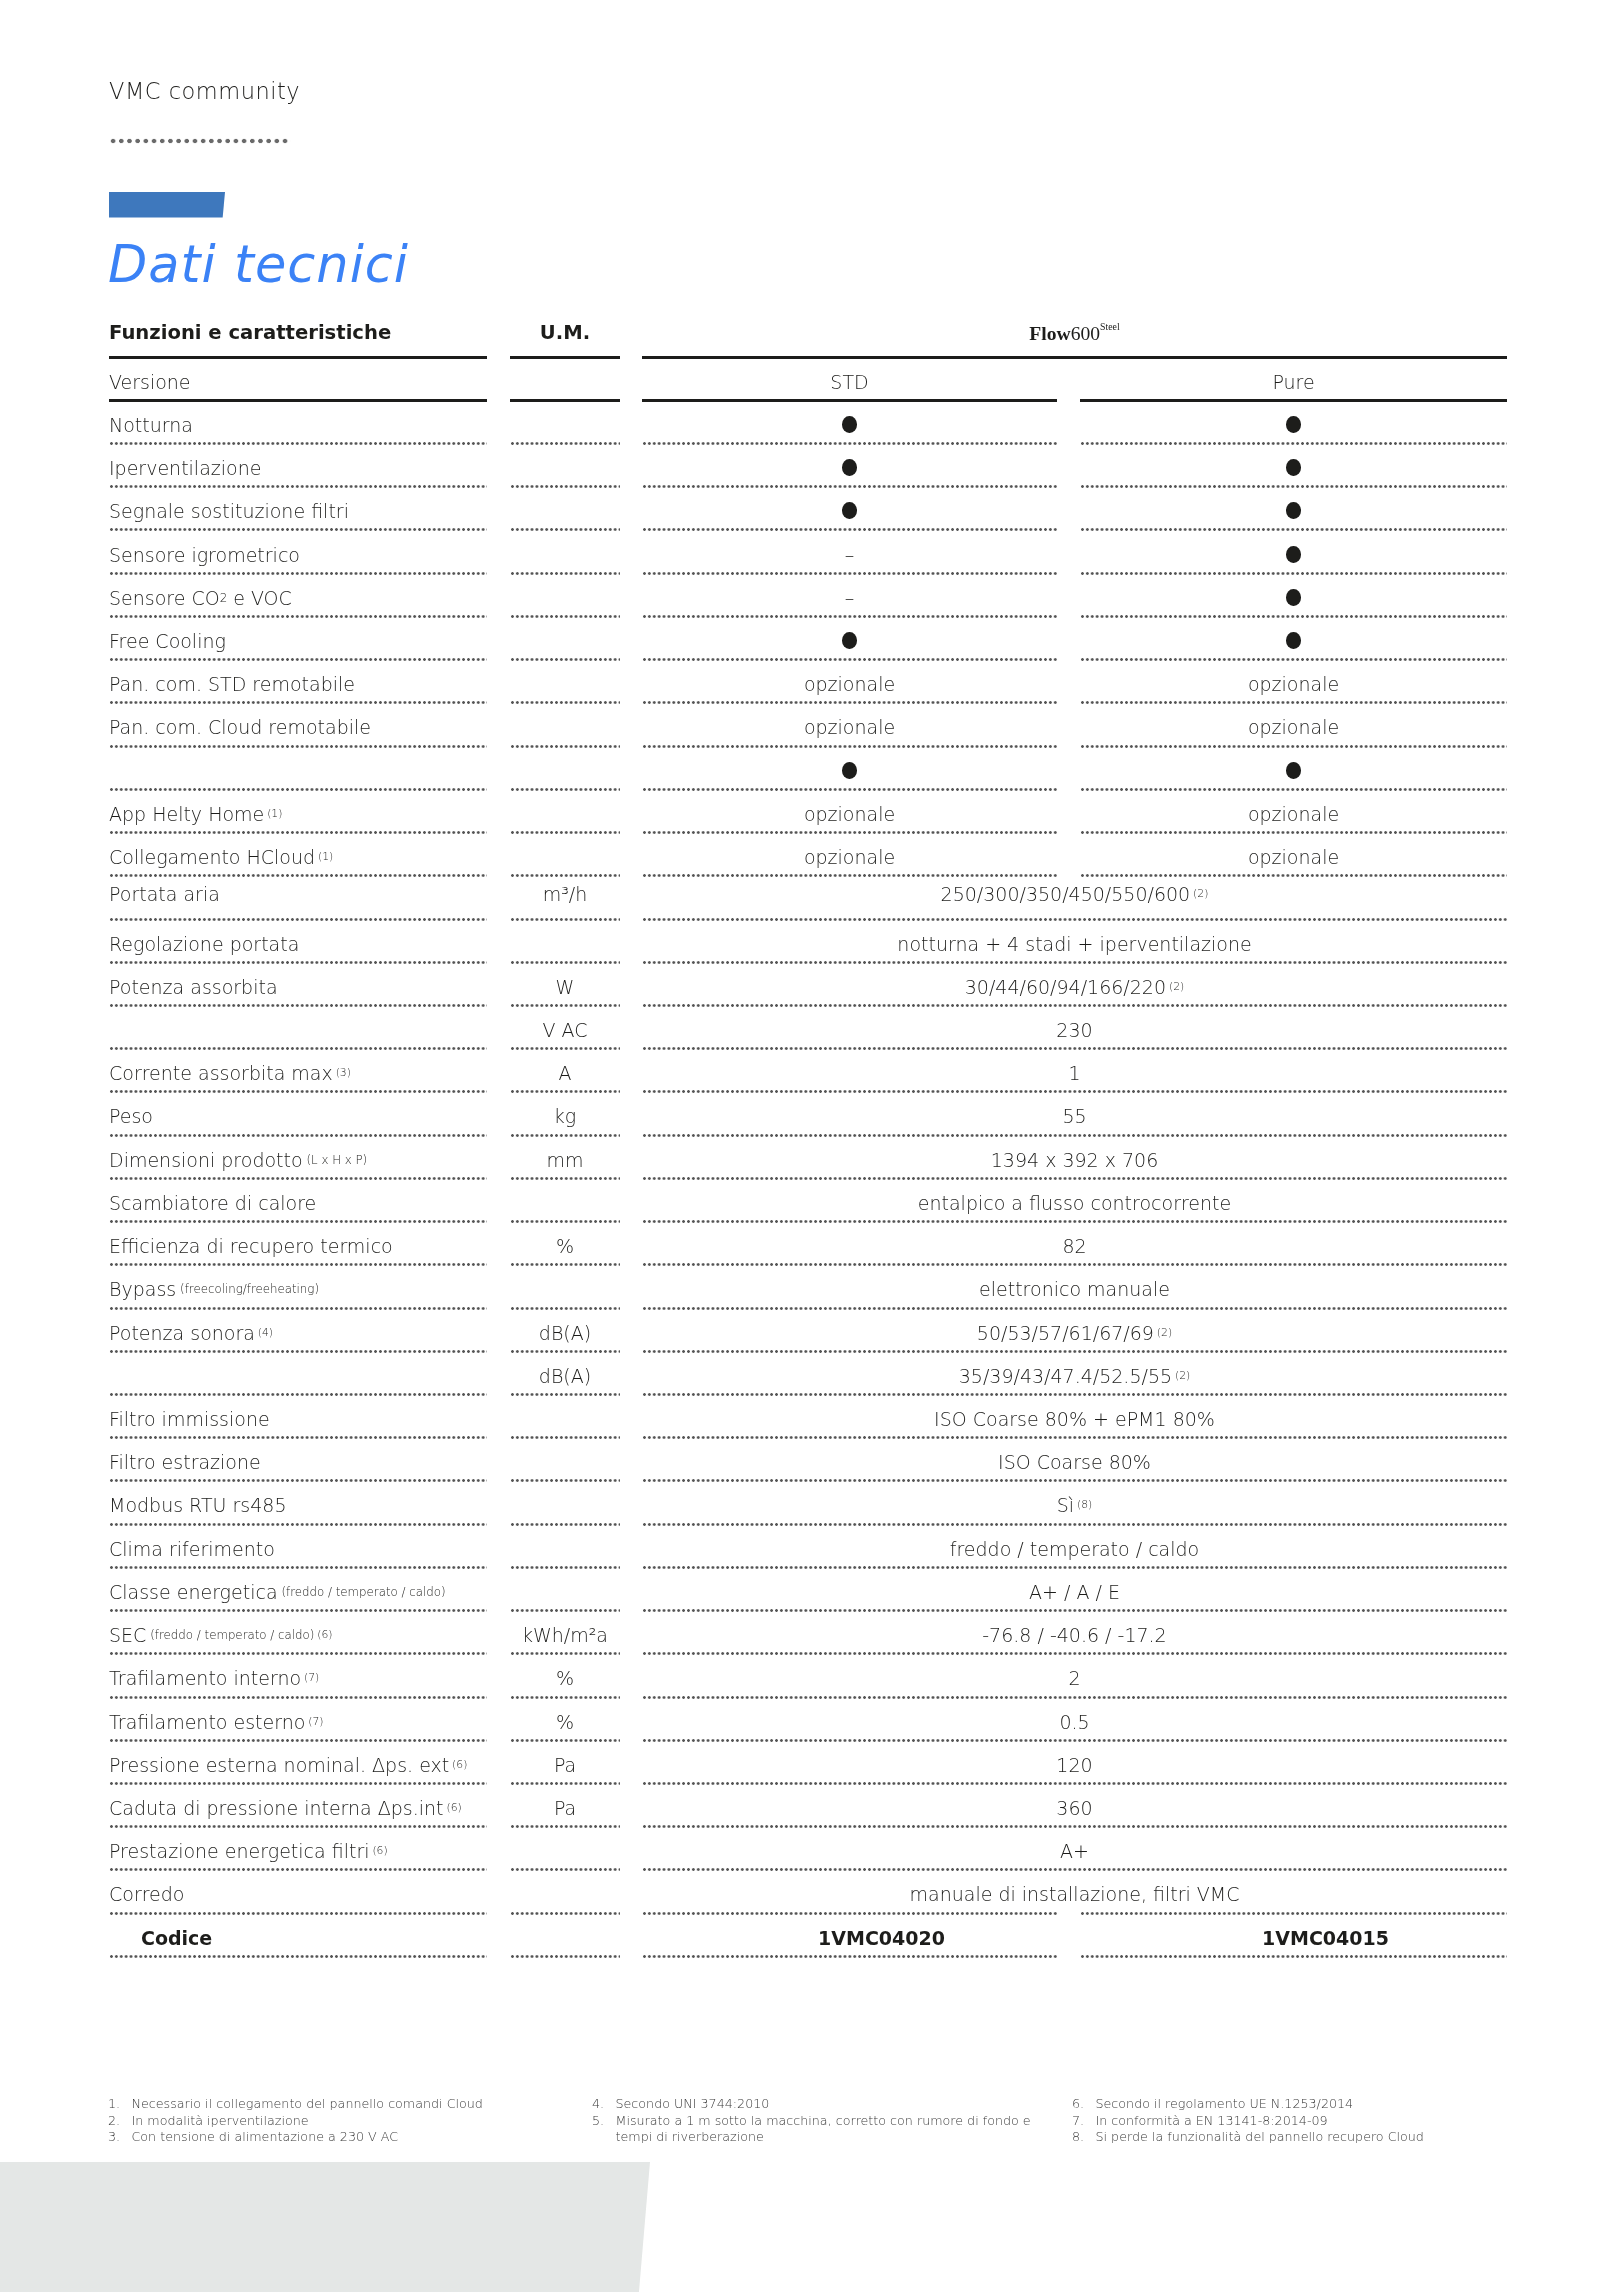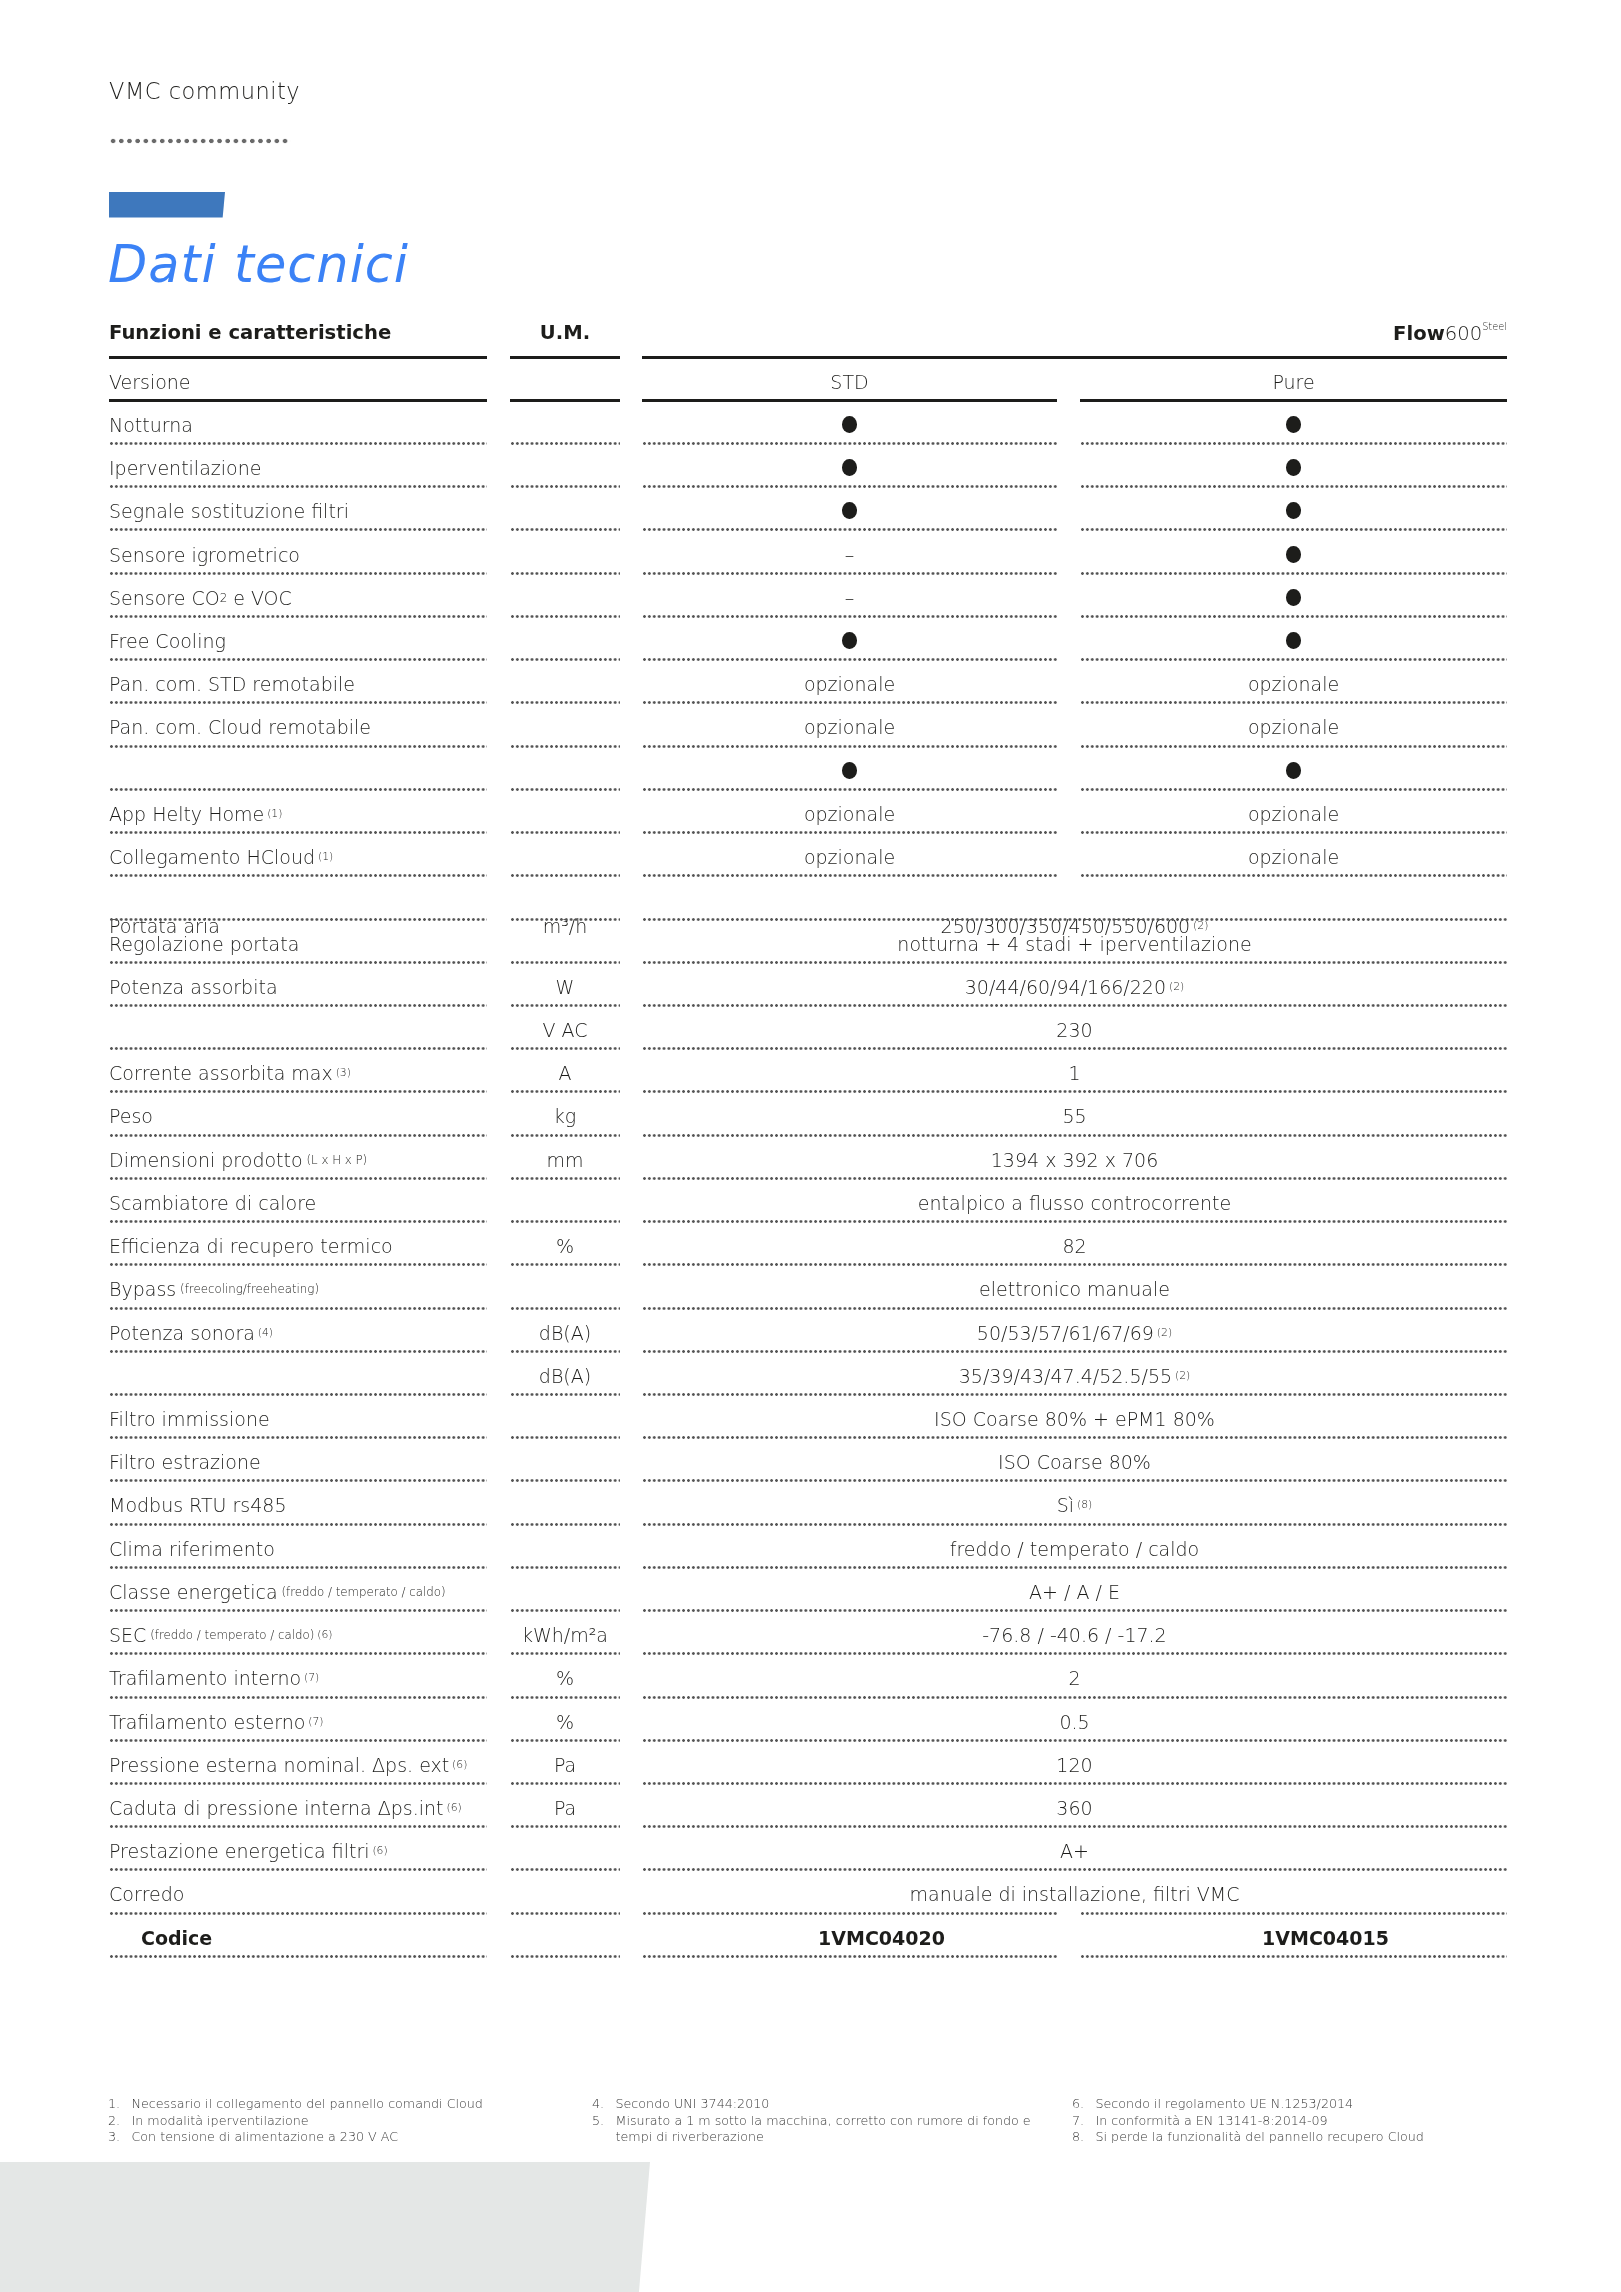--- a/index.html
+++ b/index.html
@@ -11,21 +11,21 @@
     background-image: radial-gradient(circle, #6a6a6a 2px, transparent 2.3px);
     background-size: 8.2px 5.9px; background-repeat: repeat-x; }
   .accent-bar { position: absolute; left: 109px; top: 192px; width: 116px; height: 25.5px; background: #3e78bd;
     clip-path: polygon(0 0, 100% 0, 98% 100%, 0 100%); }
   .page-title { position: absolute; left: 108px; top: 235px; font-size: 51px; font-style: italic; font-weight: 300; color: #3b82f6; letter-spacing: 1px; }
 
   .table { position: absolute; left: 0; top: 0; width: 1621px; }
   .hdr { position: absolute; top: 321px; font-size: 19.6px; font-weight: bold; color: #1d1d1b; }
   .hdr.label { left: 109px; }
   .hdr.um { left: 510px; width: 110px; text-align: center; }
-  .hdr.model { left: 642px; width: 865px; text-align: right; font-weight: normal; }
+  .hdr.model { left: 642px; width: 865px; text-align: center; font-weight: normal; font-family: Liberation Serif, serif; }
   .hdr.model .b { font-weight: bold; }
   .hdr.model .n { font-weight: 300; }
   .hdr.model sup { font-size: 9.8px; font-weight: 300; vertical-align: 9.8px; }
 
   .solid { position: absolute; height: 2.9px; background: #1d1d1b; }
 
   .row { position: absolute; left: 0; width: 1621px; height: 43px; }
   .cell { position: absolute; top: 0; height: 43px; display: flex; align-items: center; font-size: 19px; font-weight: 300; color: #1d1d1b; white-space: nowrap; }
   .cell.label { left: 109px; width: 378px; }
   .cell.um { left: 510px; width: 110px; justify-content: center; }
@@ -253,21 +253,21 @@
           <span>opzionale</span>
         </div>
         <div class="cell pure">
           <span>opzionale</span>
         </div>
       </div>
       <div class="dots" style="left: 109px; top: 874px; width: 378px;"></div>
       <div class="dots" style="left: 510px; top: 874px; width: 110px;"></div>
       <div class="dots" style="left: 642px; top: 874px; width: 415px;"></div>
       <div class="dots" style="left: 1080px; top: 874px; width: 427px;"></div>
-      <div class="row" style="top: 904px;">
+      <div class="row" style="top: 872px;">
         <div class="cell label">
           <span>Portata aria</span>
         </div>
         <div class="cell um">m³/h</div>
         <div class="cell span">
           <span>250/300/350/450/550/600</span>
           <span class="sup">(2)</span>
         </div>
       </div>
       <div class="dots" style="left: 109px; top: 918px; width: 378px;"></div>

